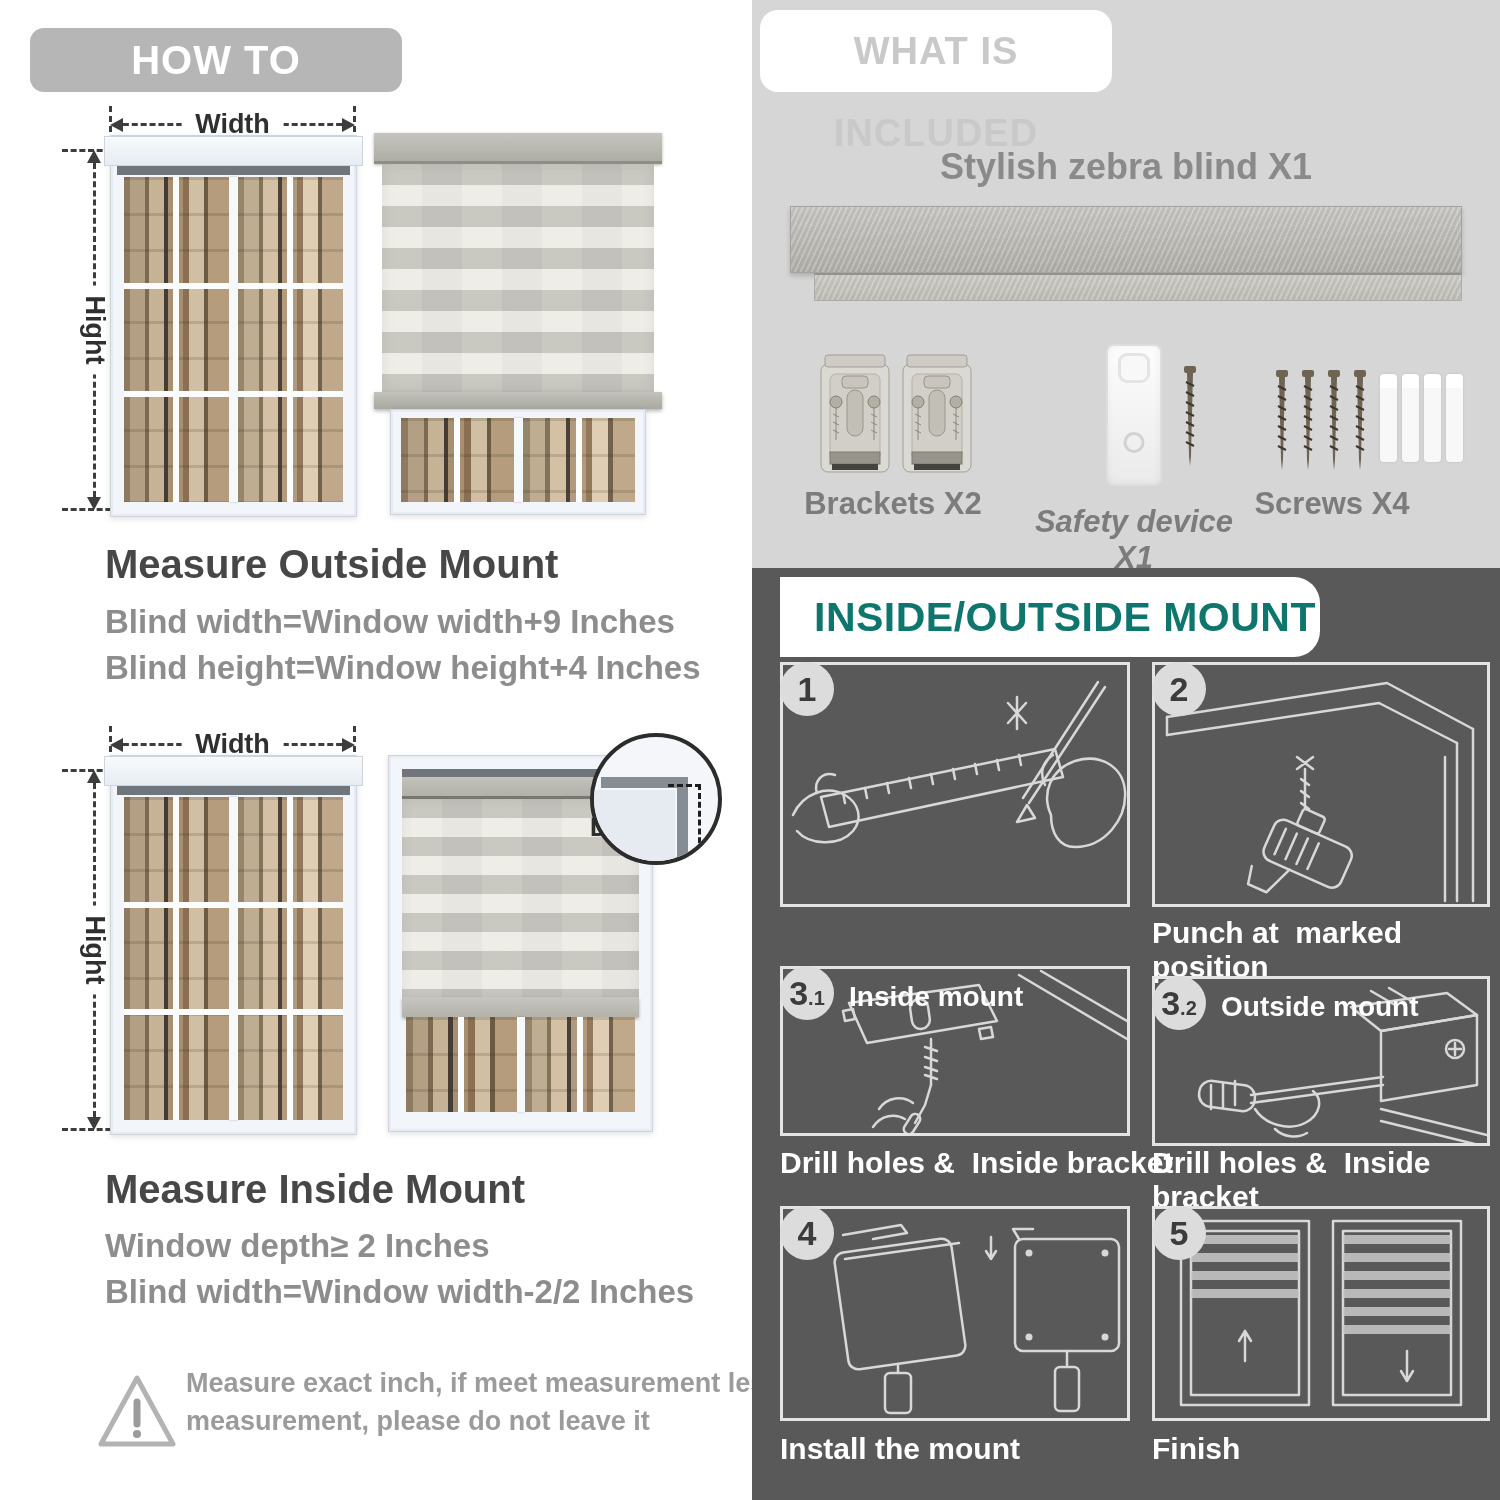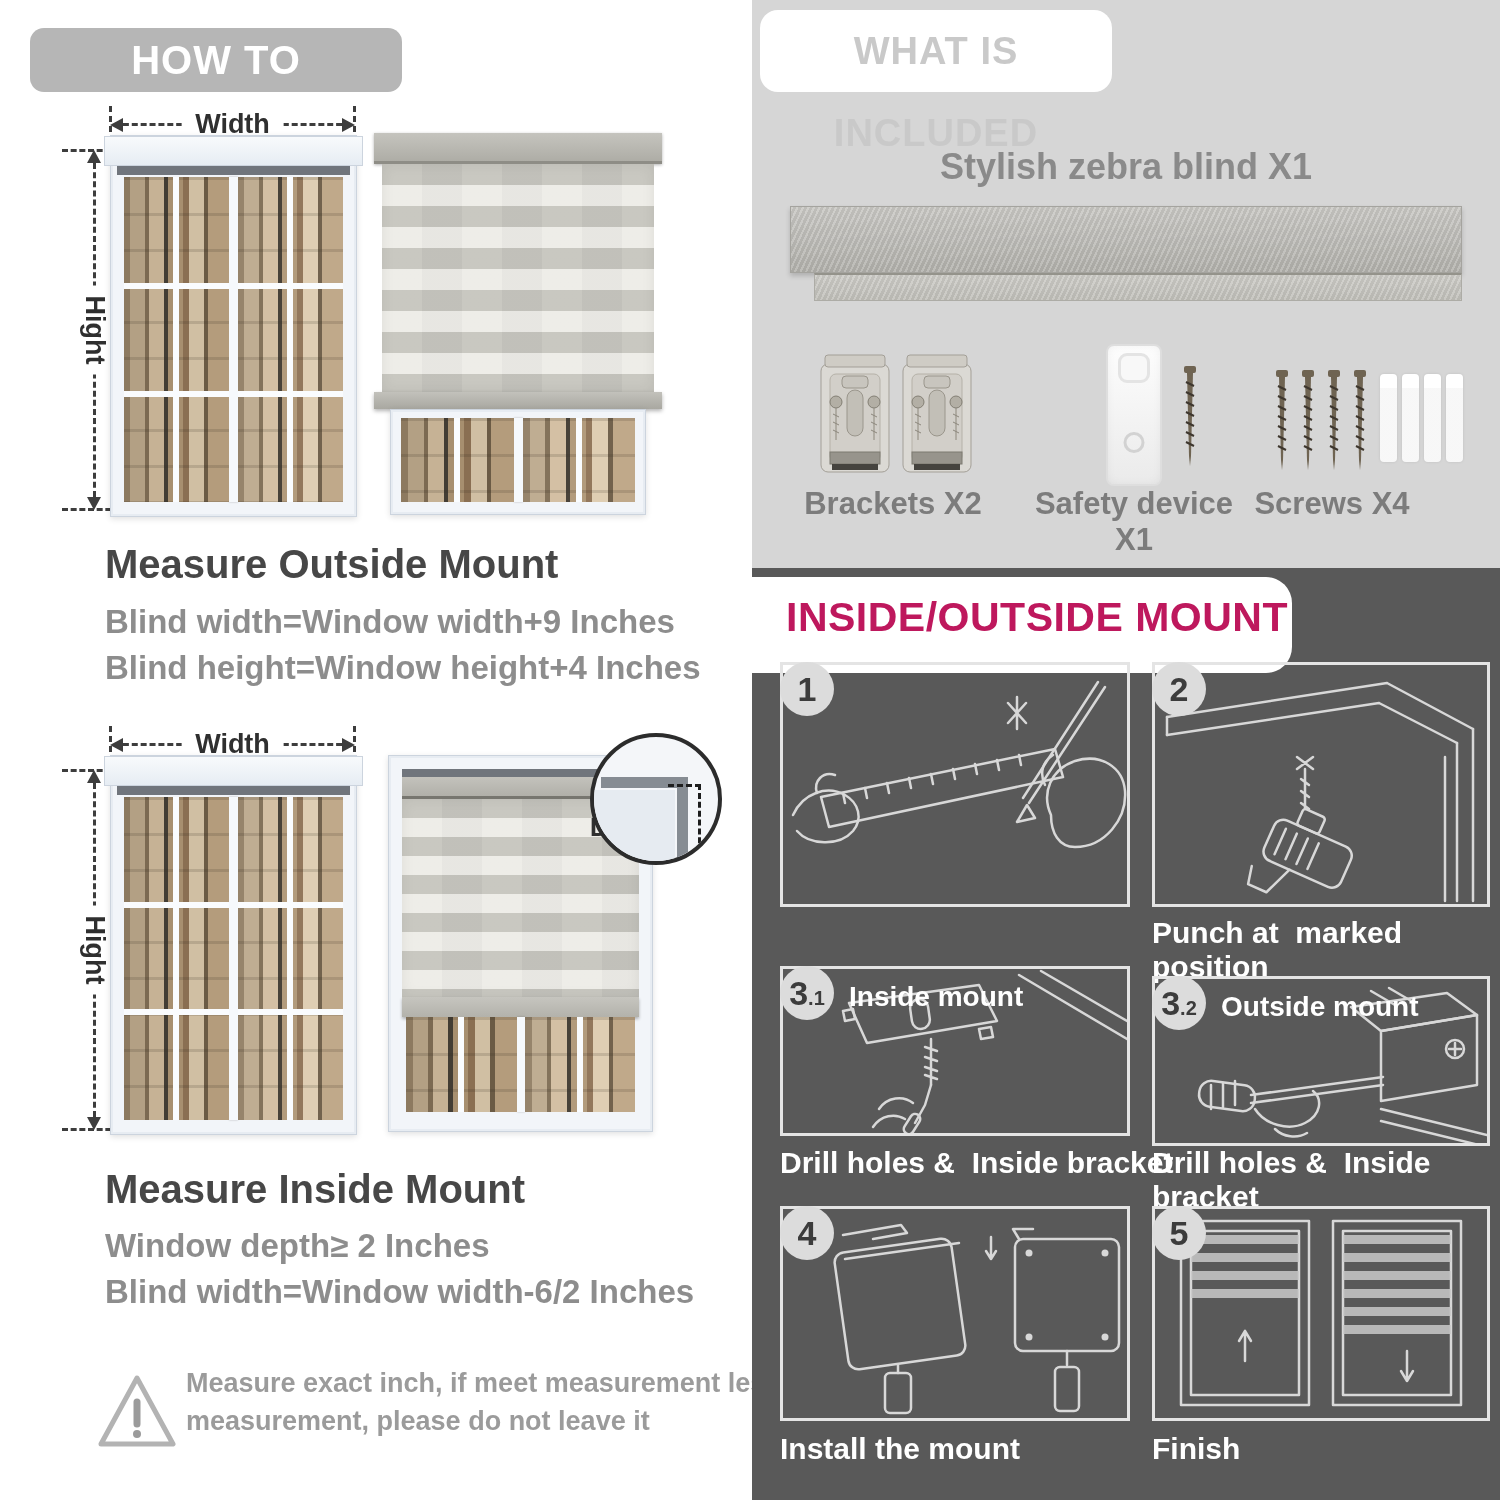--- a/index.html
+++ b/index.html
@@ -5,22 +5,22 @@
   html,body{margin:0;padding:0;}
   .page{position:relative;width:1500px;height:1500px;background:#fff;overflow:hidden;
         font-family:"Liberation Sans",sans-serif;}
   .abs{position:absolute;}
 
   
   .banner-gray{left:30px;top:28px;width:372px;height:64px;background:#b6b6b6;border-radius:14px;
     color:#fff;font:700 40px/64px "Liberation Sans",sans-serif;text-align:center;letter-spacing:1px;}
   .banner-white{left:760px;top:10px;width:352px;height:82px;background:#fff;border-radius:18px;
     color:#c9c9c9;font:700 38px/82px "Liberation Sans",sans-serif;text-align:center;letter-spacing:1px;}
-  .mount-header{left:752px;top:577px;width:540px;height:96px;background:#fff;border-radius:0 26px 26px 0;
-    color:#be185d;font:700 41px/80px "Liberation Sans",sans-serif;padding-left:34px;box-sizing:border-box;letter-spacing:.5px;}
+  .mount-header{left:780px;top:577px;width:540px;height:80px;background:#fff;border-radius:0 26px 26px 0;
+    color:#0f766e;font:700 41px/80px "Liberation Sans",sans-serif;padding-left:34px;box-sizing:border-box;letter-spacing:.5px;}
   .h-measure{font:700 40px/46px "Liberation Sans",sans-serif;color:#474747;}
   .l-measure{font:700 33px/40px "Liberation Sans",sans-serif;color:#8d8d8d;}
   .note-text{font:700 27px/38px "Liberation Sans",sans-serif;color:#9b9b9b;}
 
   
   .window{background:#f2f5f9;border:1px solid #ccd4de;box-shadow:inset 0 0 0 2px #e7ecf2,0 2px 6px rgba(0,0,0,.12);}
   .lintel{position:absolute;top:0;left:-7px;right:-7px;height:30px;background:linear-gradient(180deg,#f8fafc,#e6ecf3);
     border:1px solid #ccd4de;box-sizing:border-box;}
   .gapstrip{position:absolute;top:30px;left:6px;right:6px;height:9px;background:#70757c;}
   .glass{position:absolute;top:41px;left:13px;right:13px;bottom:14px;display:grid;grid-template-columns:1fr 9px 1fr;}
@@ -233,21 +233,21 @@
     <div class="paneL"></div>
     <div class="bandh"></div>
     <div class="bandv"></div>
     <div class="dashv"></div>
     <div class="dashh"></div>
   </div>
   <div class="abs depth-lbl" style="left:562px;top:812px;width:180px;">Depth ≥ 2"</div>
 
   <div class="abs h-measure" style="left:105px;top:1166px;">Measure Inside Mount</div>
   <div class="abs l-measure" style="left:105px;top:1226px;">Window depth≥ 2 Inches</div>
-  <div class="abs l-measure" style="left:105px;top:1272px;">Blind width=Window width-6/2 Inches</div>
+  <div class="abs l-measure" style="left:105px;top:1272px;">Blind width=Window width-2/2 Inches</div>
 
   <svg class="abs" style="left:95px;top:1372px;" width="84" height="80" viewBox="0 0 84 80">
     <path class="tri-line" d="M42,6 L78,72 L6,72 Z"></path>
     <line x1="42" y1="30" x2="42" y2="52" stroke="#9b9b9b" stroke-width="7" stroke-linecap="round"></line>
     <circle cx="42" cy="62" r="4" fill="#9b9b9b"></circle>
   </svg>
   <div class="abs" style="left:186px;top:1364px;">
     <div class="note-text">Measure exact inch, if meet measurement less</div>
     <div class="note-text">measurement, please do not leave it</div>
   </div>
@@ -289,21 +289,21 @@
 
   <div class="abs safety-clip" style="left:1106px;top:344px;width:52px;height:138px;">
     <div class="safety-notch"></div>
     <div class="safety-circle"></div>
   </div>
   <svg class="abs" style="left:1182px;top:366px;" width="16" height="102" viewBox="0 0 16 102">
     <rect x="2" y="0" width="12" height="7" rx="2" fill="#6f6452" stroke="none"></rect>
     <polygon points="5,7 11,7 9,90 8,100 7,90" fill="#6f6452" stroke="none"></polygon>
     <path d="M4,16 l8,4 M4,26 l8,4 M4,36 l8,4 M4,46 l8,4 M4,56 l8,4 M4,66 l8,4 M4,76 l8,4" stroke="#3e372e" stroke-width="2" fill="none"></path>
   </svg>
-  <div class="abs item-lbl" style="left:1028px;top:486px;width:212px;">Safety device X1</div>
+  <div class="abs item-lbl" style="left:1028px;top:504px;width:212px;font-style:italic;">Safety device X1</div>
 
   <svg class="abs" style="left:1274px;top:370px;" width="16" height="102" viewBox="0 0 16 102">
     <rect x="2" y="0" width="12" height="7" rx="2" fill="#6f6452" stroke="none"></rect>
     <polygon points="5,7 11,7 9,90 8,100 7,90" fill="#6f6452" stroke="none"></polygon>
     <path d="M4,16 l8,4 M4,26 l8,4 M4,36 l8,4 M4,46 l8,4 M4,56 l8,4 M4,66 l8,4 M4,76 l8,4" stroke="#3e372e" stroke-width="2" fill="none"></path>
   </svg>
   <svg class="abs" style="left:1300px;top:370px;" width="16" height="102" viewBox="0 0 16 102">
     <rect x="2" y="0" width="12" height="7" rx="2" fill="#6f6452" stroke="none"></rect>
     <polygon points="5,7 11,7 9,90 8,100 7,90" fill="#6f6452" stroke="none"></polygon>
     <path d="M4,16 l8,4 M4,26 l8,4 M4,36 l8,4 M4,46 l8,4 M4,56 l8,4 M4,66 l8,4 M4,76 l8,4" stroke="#3e372e" stroke-width="2" fill="none"></path>

